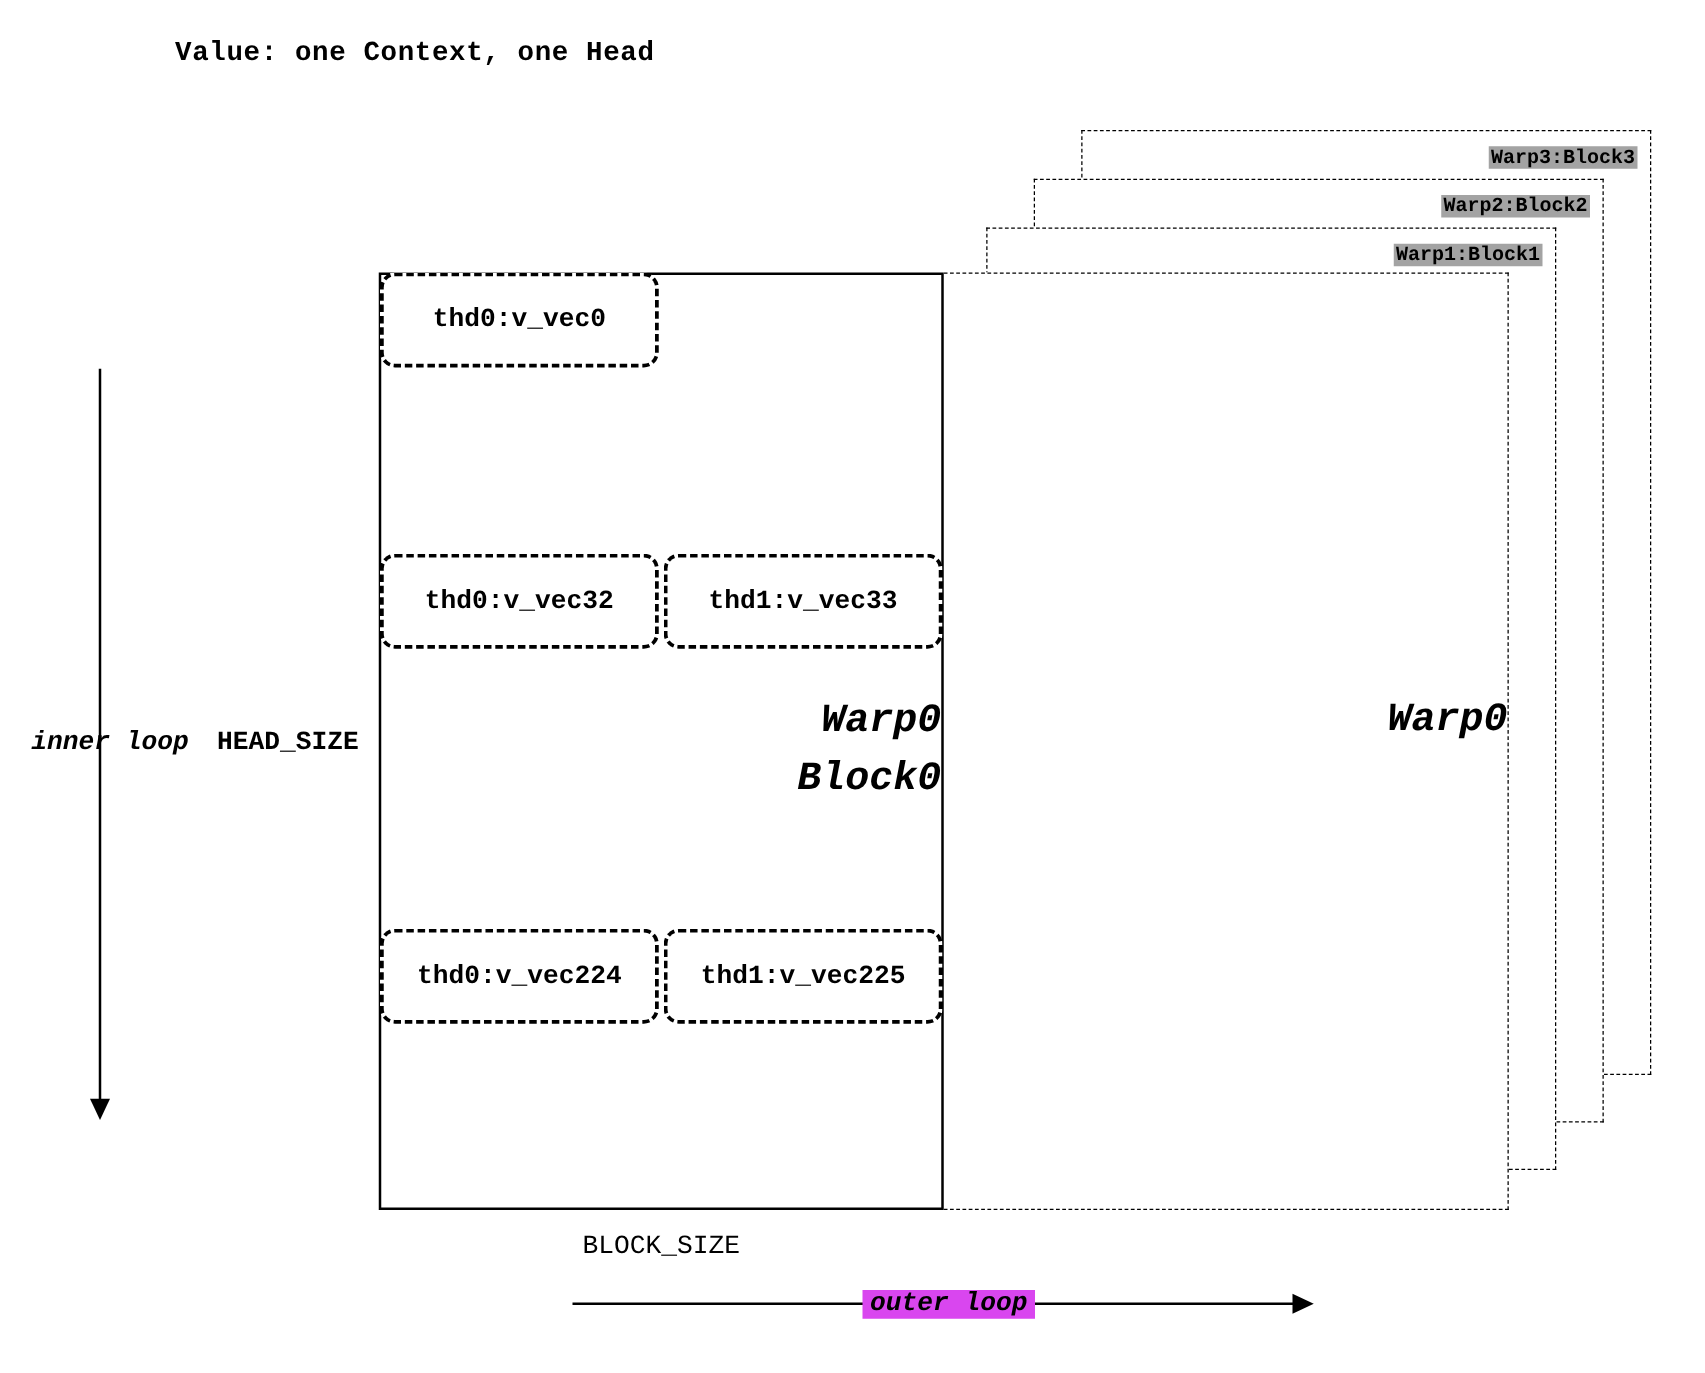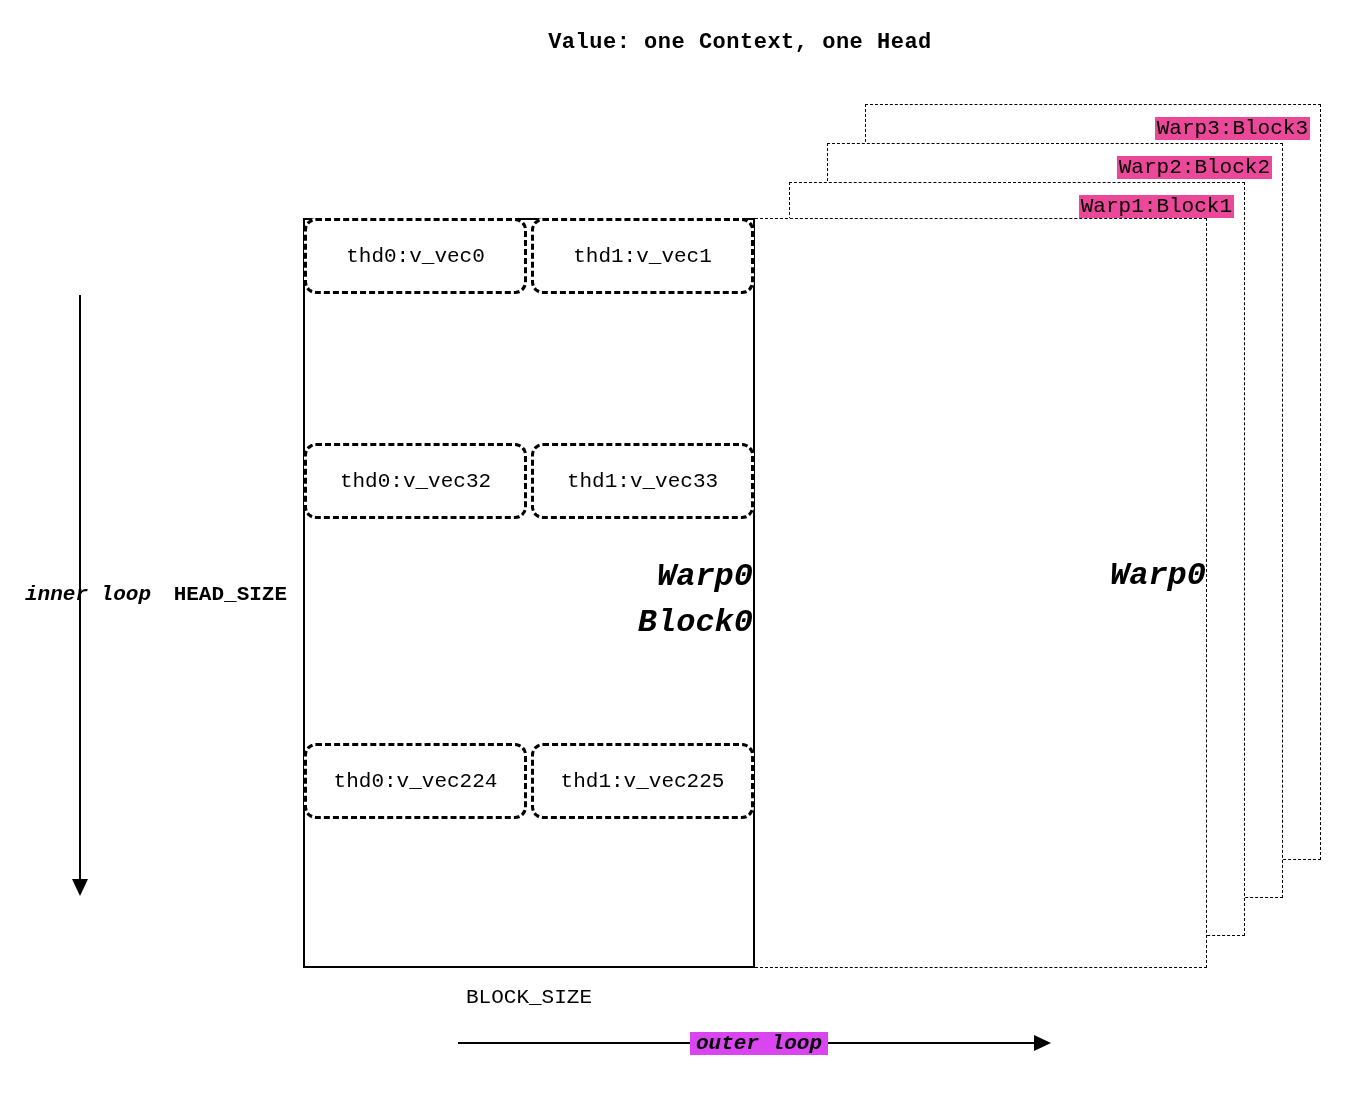--- a/index.html
+++ b/index.html
@@ -15,42 +15,42 @@
     background: #ffffff;
     overflow: hidden;
   }
 
   
   .diagram-title {
     position: absolute;
     top: 30px;
     left: 140px;
     width: 1200px;
-    text-align: center;
+    text-align: left;
     font-weight: bold;
     font-size: 22px;
     letter-spacing: 0.5px;
   }
 
   
   .layer {
     position: absolute;
     border: 1.5px dashed #000;
     background: #ffffff;
   }
   .layer-3 { left: 865px; top: 104px; width: 456px; height: 756px; }
   .layer-2 { left: 827px; top: 143px; width: 456px; height: 755px; }
   .layer-1 { left: 789px; top: 182px; width: 456px; height: 754px; }
   .layer-label {
     position: absolute;
     top: 12px;
     right: 10px;
-    font-weight: normal;
-    font-size: 21px;
-    background: #ec4899;
+    font-weight: bold;
+    font-size: 16px;
+    background: #a3a3a3;
     padding: 0 2px;
   }
 
   
   .front-region {
     position: absolute;
     left: 303px;
     top: 218px;
     width: 904px;
     height: 750px;
@@ -94,21 +94,21 @@
     position: absolute;
     top: 0;
     height: 76px;
     width: 223px;
     border: 3px dashed #000;
     border-radius: 12px;
     background: #ffffff;
     display: flex;
     align-items: center;
     justify-content: center;
-    font-weight: normal;
+    font-weight: bold;
     font-size: 21px;
   }
   .thd-cell-0 { left: 1px; }
   .thd-cell-1 { left: 228px; }
 
   
   .v-arrow-line {
     position: absolute;
     left: 79px;
     top: 295px;
@@ -203,21 +203,20 @@
 
     <div class="block0-box">
       <div class="big-label">
         <div>Warp0</div>
         <div>Block0</div>
       </div>
     </div>
 
     <div class="thd-row thd-row-0">
       <div class="thd-cell thd-cell-0">thd0:v_vec0</div>
-      <div class="thd-cell thd-cell-1">thd1:v_vec1</div>
     </div>
 
     <div class="thd-row thd-row-1">
       <div class="thd-cell thd-cell-0">thd0:v_vec32</div>
       <div class="thd-cell thd-cell-1">thd1:v_vec33</div>
     </div>
 
     <div class="thd-row thd-row-2">
       <div class="thd-cell thd-cell-0">thd0:v_vec224</div>
       <div class="thd-cell thd-cell-1">thd1:v_vec225</div>

